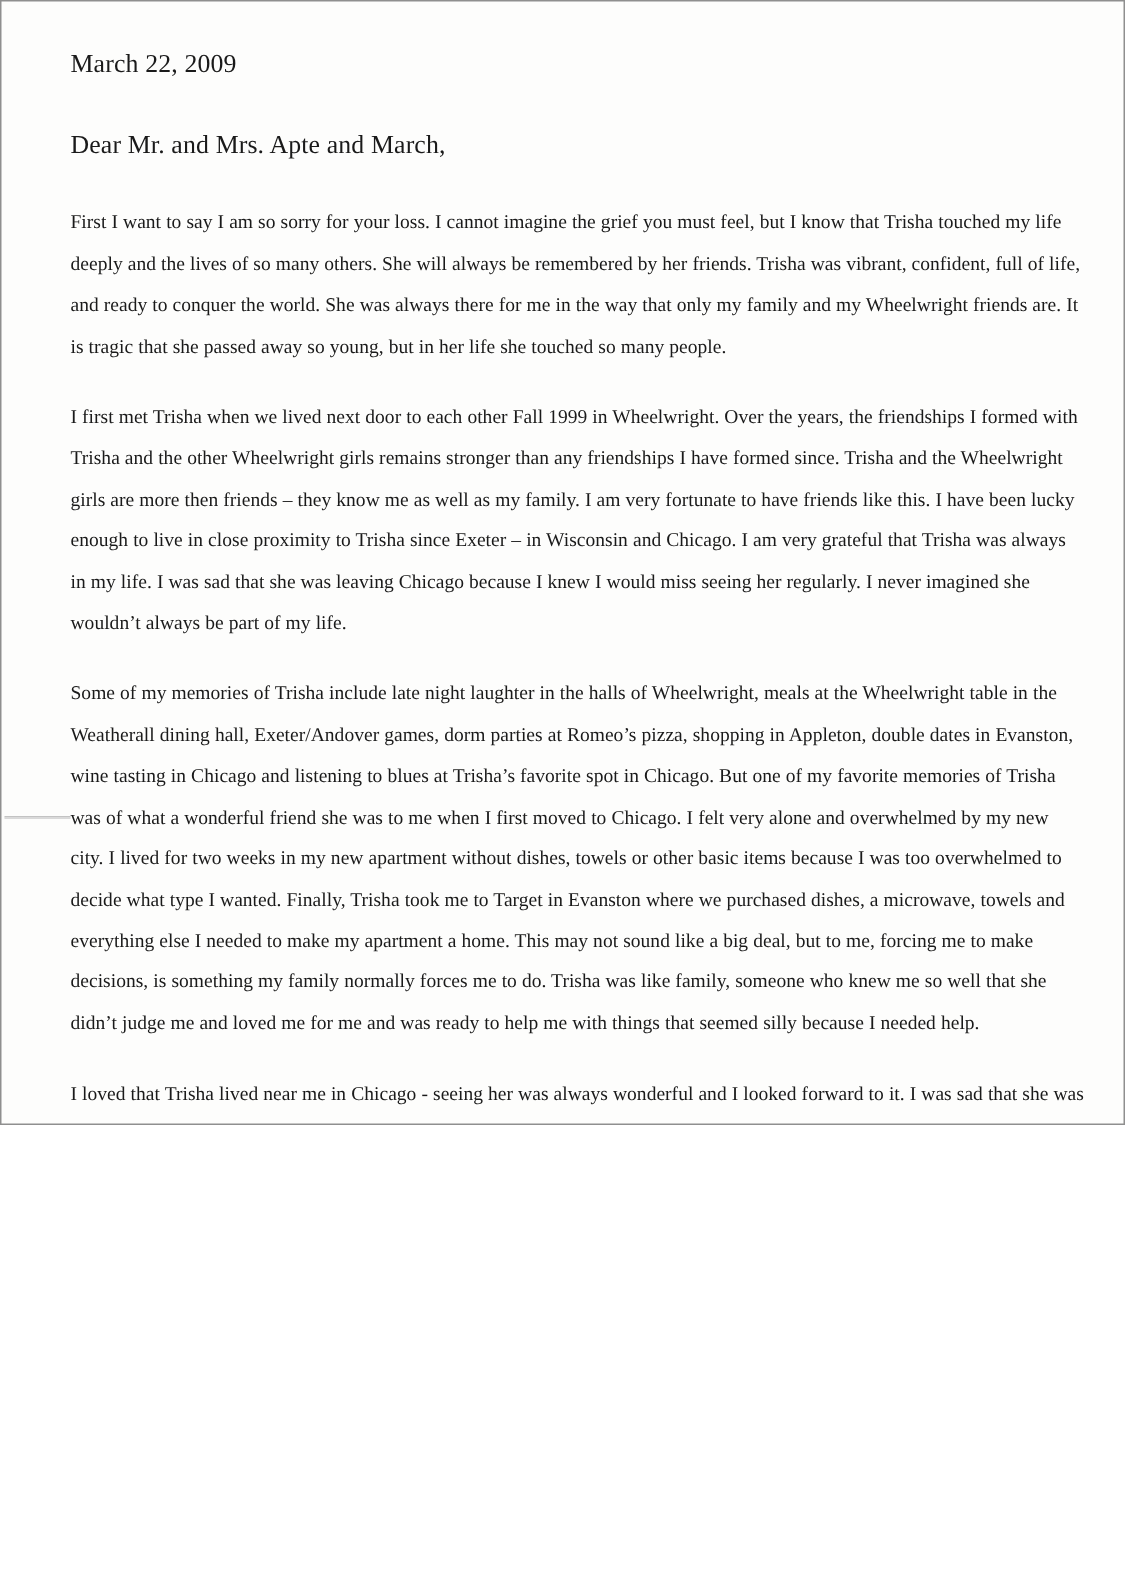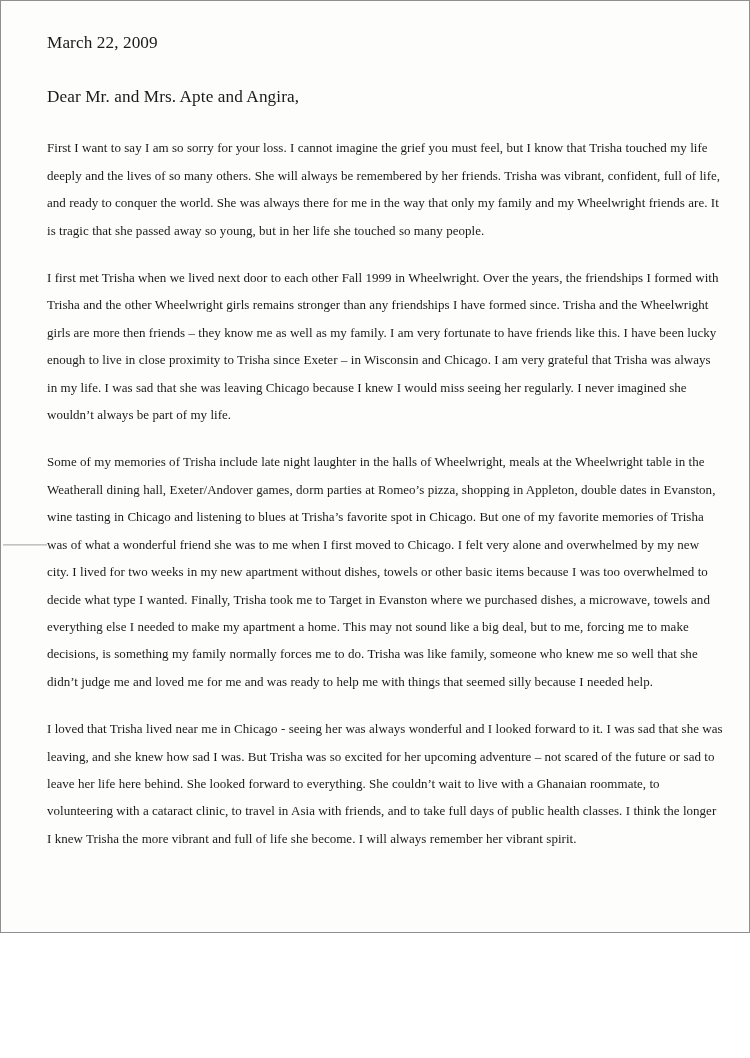--- a/index.html
+++ b/index.html
@@ -3,21 +3,21 @@
 <meta charset="utf-8">
 <style>
   html, body {
     margin: 0;
     padding: 0;
     background: #ffffff;
   }
   .page {
     position: relative;
     width: 750px;
-    height: 933px;
+    height: 750px;
     box-sizing: border-box;
     background: #fdfdfc;
     border: 1px solid #8f8f8f;
     overflow: hidden;
     font-family: "Liberation Serif", "DejaVu Serif", serif;
     color: #1a1a1a;
   }
   .sheet {
     position: absolute;
     left: 46px;
@@ -70,21 +70,21 @@
 
 <div class="page">
 
   <div class="scan-artifact"></div>
   <div class="scan-artifact two"></div>
 
   <div class="sheet">
 
     <div class="date-line">March 22, 2009</div>
 
-    <div class="salutation">Dear Mr. and Mrs. Apte and Angira,</div>
+    <div class="salutation">Dear Mr. and Mrs. Apte and March,</div>
 
     <div class="body-block">
       <p class="para">First I want to say I am so sorry for your loss.  I cannot imagine the grief you must feel, but I know that Trisha touched my life deeply and the lives of so many others.  She will always be remembered by her friends. Trisha was vibrant, confident, full of life, and ready to conquer the world.  She was always there for me in the way that only my family and my Wheelwright friends are.  It is tragic that she passed away so young, but in her life she touched so many people.</p>
       <p class="para">I first met Trisha when we lived next door to each other Fall 1999 in Wheelwright.  Over the years, the friendships I formed with Trisha and the other Wheelwright girls remains stronger than any friendships I have formed since.  Trisha and the Wheelwright girls are more then friends – they know me as well as my family.  I am very fortunate to have friends like this.  I have been lucky enough to live in close proximity to Trisha since Exeter – in Wisconsin and Chicago.  I am very grateful that Trisha was always in my life.  I was sad that she was leaving Chicago because I knew I would miss seeing her regularly.  I never imagined she wouldn’t always be part of my life.</p>
       <p class="para">Some of my memories of Trisha include late night laughter in the halls of Wheelwright, meals at the Wheelwright table in the Weatherall dining hall, Exeter/Andover games, dorm parties at Romeo’s pizza, shopping in Appleton, double dates in Evanston, wine tasting in Chicago and listening to blues at Trisha’s favorite spot in Chicago.  But one of my favorite memories of Trisha was of what a wonderful friend she was to me when I first moved to Chicago.  I felt very alone and overwhelmed by my new city.  I lived for two weeks in my new apartment without dishes, towels or other basic items because I was too overwhelmed to decide what type I wanted.  Finally, Trisha took me to Target in Evanston where we purchased dishes, a microwave, towels and everything else I needed to make my apartment a home.  This may not sound like a big deal, but to me, forcing me to make decisions, is something my family normally forces me to do. Trisha was like family, someone who knew me so well that she didn’t judge me and loved me for me and was ready to help me with things that seemed silly because I needed help.</p>
       <p class="para">I loved that Trisha lived near me in Chicago - seeing her was always wonderful and I looked forward to it.  I was sad that she was leaving, and she knew how sad I was.  But Trisha was so excited for her upcoming adventure – not scared of the future or sad to leave her life here behind.  She looked forward to everything.  She couldn’t wait to live with a Ghanaian roommate, to volunteering with a cataract clinic, to travel in Asia with friends, and to take full days of public health classes.  I think the longer I knew Trisha the more vibrant and full of life she become.  I will always remember her vibrant spirit.</p>
 
     </div>
 
   </div>

